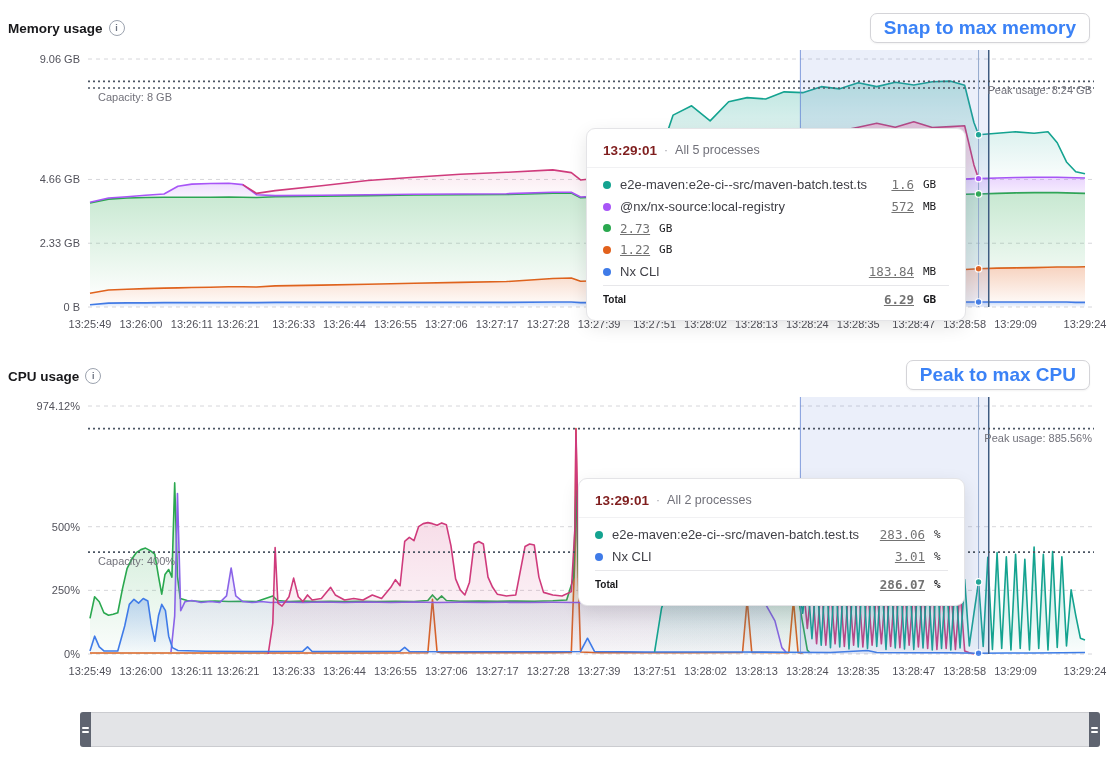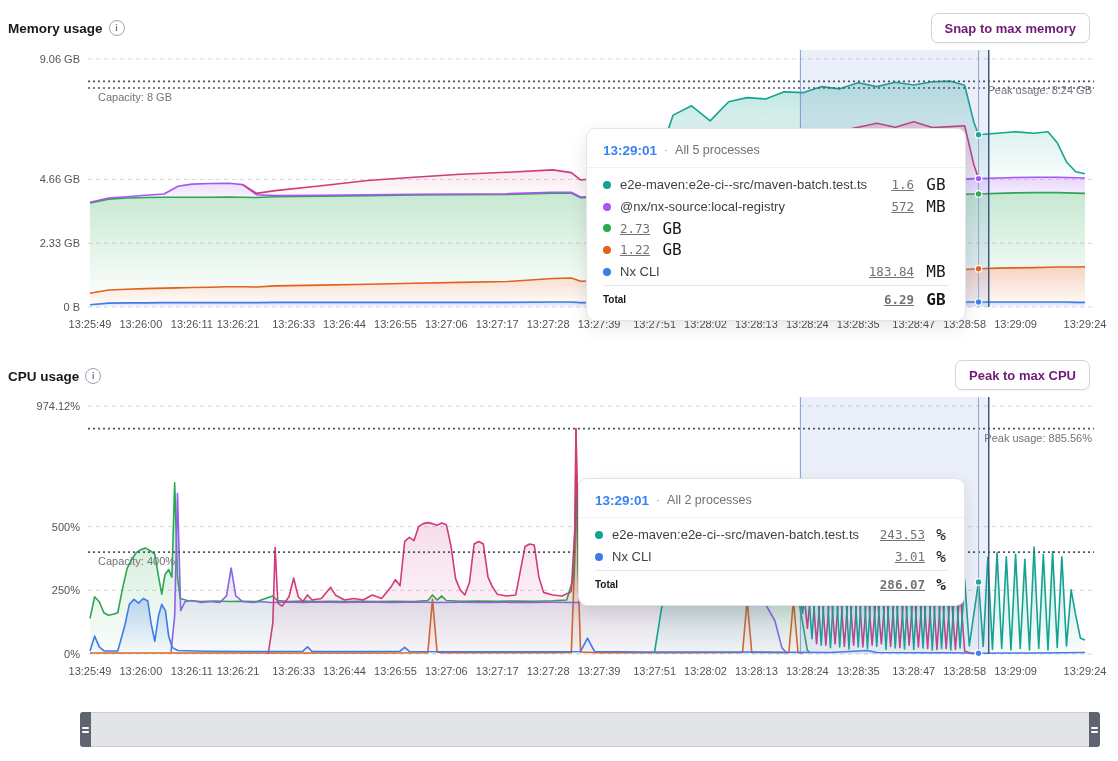--- a/index.html
+++ b/index.html
@@ -6,35 +6,35 @@
   body{width:1118px;height:761px;position:relative;overflow:hidden;
        font-family:"Liberation Sans",sans-serif;color:#18181b;}
   #stage{position:absolute;inset:0;}
   svg#charts{position:absolute;left:0;top:0;}
   .section-title{position:absolute;left:8px;display:flex;align-items:center;gap:6px;
        font-size:13.5px;font-weight:700;color:#18181b;}
   .info-icon{width:14px;height:14px;border:1.3px solid #9ca3af;border-radius:50%;
        color:#6b7280;font-size:9px;font-weight:600;display:inline-flex;
        align-items:center;justify-content:center;font-style:normal;}
   .snap-btn{position:absolute;right:28px;height:30px;padding:0 13px;background:#fff;
-       border:1px solid #d4d4d8;border-radius:7px;font-size:13px;font-weight:600;
-       color:#701a75;box-shadow:0 1px 2px rgba(0,0,0,.05);display:flex;align-items:center;
+       border:1px solid #d4d4d8;border-radius:7px;font-size:19px;font-weight:600;
+       color:#3b82f6;box-shadow:0 1px 2px rgba(0,0,0,.05);display:flex;align-items:center;
        font-family:"Liberation Sans",sans-serif;cursor:pointer;}
   .tooltip{position:absolute;background:#fff;border:1px solid #e4e4e7;border-radius:9px;
        box-shadow:0 6px 18px rgba(0,0,0,.10);padding:10px 16px 8px 16px;box-sizing:border-box;}
   .tt-header{display:flex;align-items:center;gap:7px;height:22px;}
-  .tt-time{font-size:13.5px;font-weight:700;color:#3b82f6;}
+  .tt-time{font-size:13.5px;font-weight:700;color:#7f1d1d;}
   .tt-sep{color:#a1a1aa;font-size:12px;}
   .tt-sub{color:#71717a;font-size:12.5px;}
   .tt-divider{height:1px;background:#f1f1f3;margin:6px -16px 6px -16px;}
   .tt-row{display:flex;align-items:center;height:21.7px;gap:9px;}
   .tt-dot{width:8px;height:8px;border-radius:50%;flex:0 0 auto;}
   .tt-name{flex:1;font-size:13px;color:#3f3f46;white-space:nowrap;}
   .tt-val{font-family:"DejaVu Sans Mono",monospace;font-size:12.5px;color:#737373;text-align:right;text-decoration:underline;}
-  .tt-unit{font-family:"DejaVu Sans Mono",monospace;font-size:16px;color:#18181b;text-align:center;flex:0 0 auto;}
+  .tt-unit{font-family:"DejaVu Sans Mono",monospace;font-size:11px;color:#18181b;text-align:left;flex:0 0 auto;}
   .tt-total{display:flex;align-items:center;height:26px;gap:9px;border-top:1px solid #e7e7ea;margin-top:3px;}
   .tt-total .tt-name{font-weight:700;font-size:10px;color:#18181b;}
   .tt-total .tt-val,.tt-total .tt-unit{font-weight:700;}
   
   .brush{position:absolute;left:80px;top:712px;width:1020px;height:35px;display:flex;}
   .brush-handle{width:11px;background:#5f6470;flex:0 0 auto;position:relative;cursor:ew-resize;}
   .brush-handle.left{border-radius:3px 0 0 3px;}
   .brush-handle.right{border-radius:0 3px 3px 0;}
   .grip{position:absolute;left:2px;right:2px;top:50%;transform:translateY(-50%);}
   .grip b{display:block;height:2px;background:#fff;margin:2px 0;border-radius:1px;}
@@ -241,21 +241,21 @@
     <div class="tt-header">
       <span class="tt-time">13:29:01</span>
       <span class="tt-sep">·</span>
       <span class="tt-sub">All 2 processes</span>
     </div>
     <div class="tt-divider"></div>
     <div id="cpu-rows">
         <div class="tt-row">
           <span class="tt-dot" style="background: rgb(20, 163, 144);"></span>
           <span class="tt-name">e2e-maven:e2e-ci--src/maven-batch.test.ts</span>
-          <span class="tt-val">243.53</span>
+          <span class="tt-val">283.06</span>
           <span class="tt-unit" style="width: 14px;">%</span>
         </div>
         <div class="tt-row">
           <span class="tt-dot" style="background: rgb(63, 123, 232);"></span>
           <span class="tt-name">Nx CLI</span>
           <span class="tt-val">3.01</span>
           <span class="tt-unit" style="width: 14px;">%</span>
         </div>
       </div>
     <div class="tt-total">

